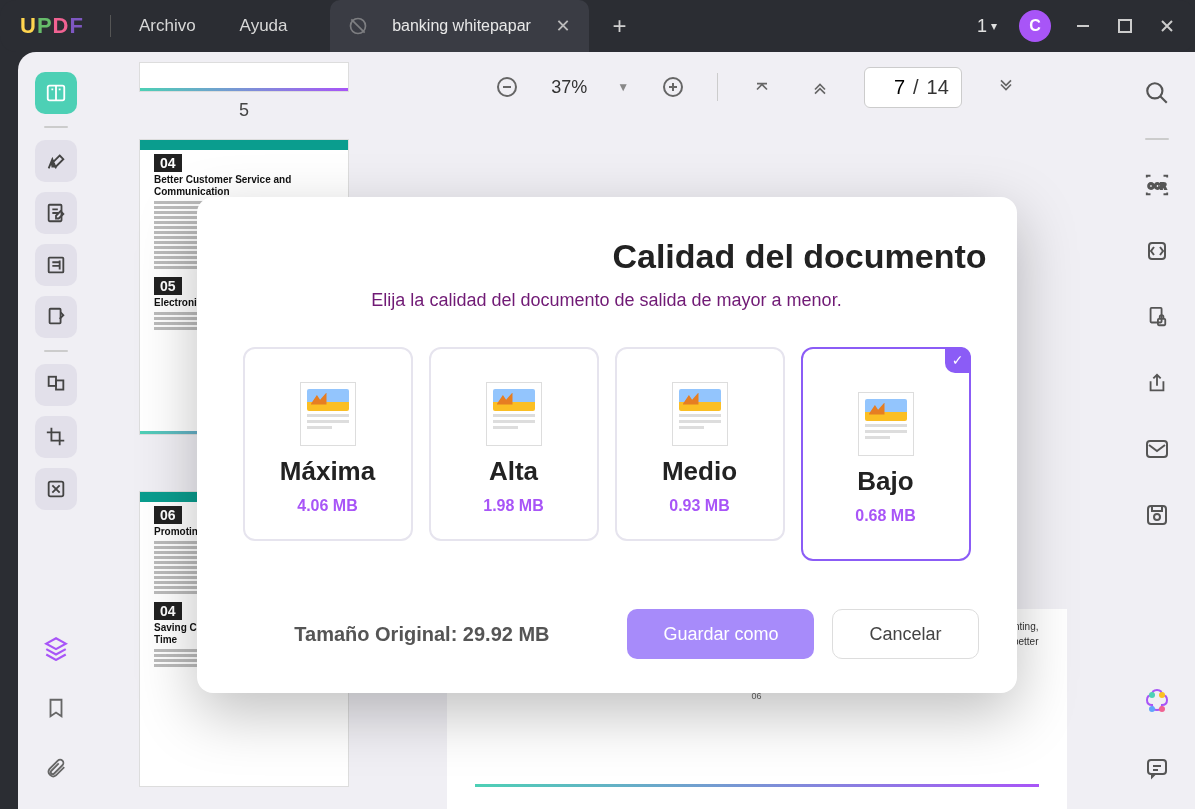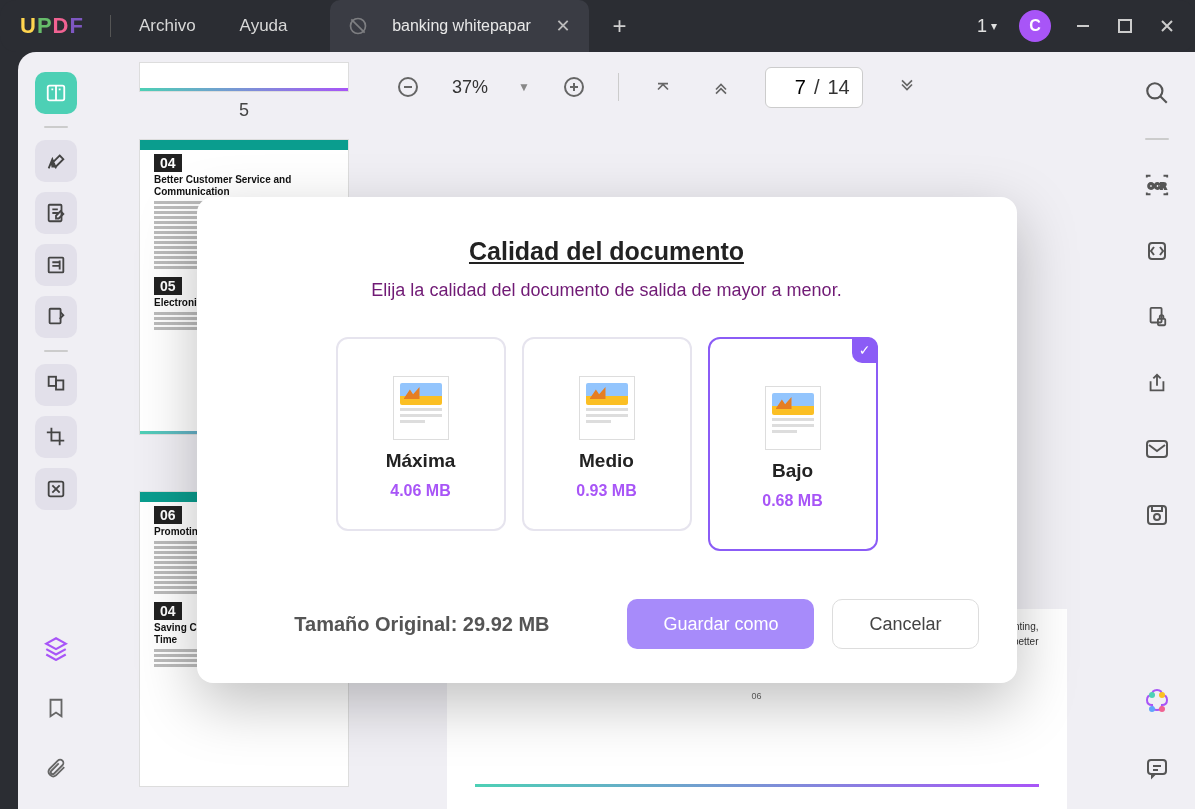--- a/index.html
+++ b/index.html
@@ -46,21 +46,21 @@
 .thumb-num { text-align: center; color: #444; font-size: 18px; margin: 8px 0 18px; }
 .thumb-content { padding: 8px 14px; font-size: 6px; color: #666; }
 .thumb-content .sec { background: #222; color: #fff; display: inline-block; font-size: 14px; padding: 1px 6px; margin: 6px 0 2px; font-weight: 700; }
 .thumb-content h6 { font-size: 10px; color: #111; font-weight: 700; line-height: 1.2; margin-bottom: 3px; }
 .cols { display: flex; gap: 6px; }
 .col { flex: 1; }
 .tline { height: 3px; background: #bbb; margin: 2px 0; }
 
 
 .viewport { flex: 1; display: flex; flex-direction: column; background: #f0eff4; }
-.toolbar { height: 70px; display: flex; align-items: center; gap: 30px; color: #555; }
+.toolbar { height: 70px; display: flex; align-items: center; justify-content: center; gap: 30px; color: #555; }
 .tb-btn { width: 28px; height: 28px; display: flex; align-items: center; justify-content: center; cursor: pointer; }
 .zoom { font-size: 18px; color: #333; }
 .zoom-drop { font-size: 12px; color: #888; }
 .tb-sep { width: 1px; height: 28px; background: #ccc; }
 .page-box { background: #fff; border: 1px solid #ccc; border-radius: 6px; padding: 8px 12px; font-size: 20px; color: #333; display: flex; align-items: center; gap: 8px; }
 .page-input { border: none; width: 28px; text-align: right; font-size: 20px; outline: none; }
 
 .doc-area { flex: 1; position: relative; overflow: hidden; padding: 0 40px; }
 .doc-page { background: #fff; width: 620px; margin: 0 auto; height: 200px; position: absolute; bottom: 0; left: 50%; transform: translateX(-50%); padding: 10px 28px 40px; font-size: 10px; color: #333; }
 .doc-page::after { content:""; position:absolute; bottom:22px; left:28px; right:28px; height:3px; background: linear-gradient(90deg,#4dd0b5,#a855f7);}
@@ -68,32 +68,32 @@
 .doc-col { flex: 1; text-align: justify; line-height: 1.5; }
 .doc-pagenum { text-align: center; margin-top: 12px; font-size: 9px; color: #666; }
 
 
 .right-rail { width: 76px; display: flex; flex-direction: column; align-items: center; padding-top: 20px; gap: 24px; }
 .right-rail .rail-sep { margin: 0; }
 
 
 .overlay { position: absolute; inset: 0; display: flex; align-items: flex-start; justify-content: center; pointer-events: none; }
 .modal { margin-top: 145px; width: 820px; background: #fff; border-radius: 16px; box-shadow: 0 20px 60px rgba(0,0,0,0.25); padding: 40px 30px 34px; pointer-events: auto; }
-.modal h2 { text-align: center; font-size: 25px; color: #222; font-weight: 700; text-decoration: underline; }
+.modal h2 { text-align: right; font-size: 34px; color: #222; font-weight: 700; }
 .modal .sub { text-align: center; color: #701a75; font-size: 18px; margin-top: 14px; margin-bottom: 36px; }
 .options { display: flex; gap: 16px; justify-content: center; }
 .opt { width: 170px; height: 194px; border: 2px solid #e6e4ee; border-radius: 12px; display: flex; flex-direction: column; align-items: center; justify-content: center; gap: 6px; cursor: pointer; position: relative; padding-top: 8px; }
 .opt.selected { border-color: #8b5cf6; height: 214px; }
 .opt .badge { position: absolute; top: -2px; right: -2px; width: 26px; height: 26px; background: #8b5cf6; border-radius: 0 10px 0 10px; display: none; align-items: center; justify-content: center; color: #fff; font-size: 14px; }
 .opt.selected .badge { display: flex; }
 .opt-thumb { width: 56px; height: 64px; background: #fff; border: 1px solid #ddd; padding: 6px; display: flex; flex-direction: column; gap: 3px; }
 .opt-thumb .img { height: 22px; background: linear-gradient(180deg, #93c5fd 60%, #fbbf24 60%); border-radius: 2px; position: relative; }
 .opt-thumb .img::before { content:""; position:absolute; left:4px; bottom:6px; width:16px; height:12px; background:#e67e22; clip-path: polygon(0 100%, 40% 20%, 60% 60%, 100% 0, 100% 100%);}
 .opt-thumb .ln { height: 3px; background: #ddd; }
-.opt-name { font-size: 19px; font-weight: 700; color: #222; margin-top: 4px; }
+.opt-name { font-size: 26px; font-weight: 700; color: #222; margin-top: 4px; }
 .opt-size { font-size: 16px; font-weight: 600; color: #a855f7; margin-top: 4px; }
 .modal-footer { display: flex; align-items: center; margin-top: 48px; gap: 18px; padding: 0 8px; }
 .orig { font-size: 20px; font-weight: 700; color: #555; flex: 1; text-align: center; }
 .btn { height: 50px; border-radius: 10px; padding: 0 36px; font-size: 18px; border: none; cursor: pointer; }
 .btn.primary { background: #a78bfa; color: #fff; }
 .btn.secondary { background: #fff; color: #444; border: 1px solid #ddd; }
 
 svg { display: block; }
 </style>
 </head>
@@ -393,20 +393,31 @@
     <div class="opt-size">4.06 MB</div>
           </div>
           <div class="opt">
 
     <div class="opt-thumb">
       <div class="img"></div>
               <div class="ln"></div>
               <div class="ln"></div>
               <div class="ln" style="width:60%"></div>
     </div>
+    <div class="opt-name">Alta</div>
+    <div class="opt-size">1.98 MB</div>
+          </div>
+          <div class="opt">
+
+    <div class="opt-thumb">
+      <div class="img"></div>
+              <div class="ln"></div>
+              <div class="ln"></div>
+              <div class="ln" style="width:60%"></div>
+    </div>
     <div class="opt-name">Medio</div>
     <div class="opt-size">0.93 MB</div>
           </div>
           <div class="opt selected">
     <div class="badge">✓</div>
     <div class="opt-thumb">
       <div class="img"></div>
               <div class="ln"></div>
               <div class="ln"></div>
               <div class="ln" style="width:60%"></div>

